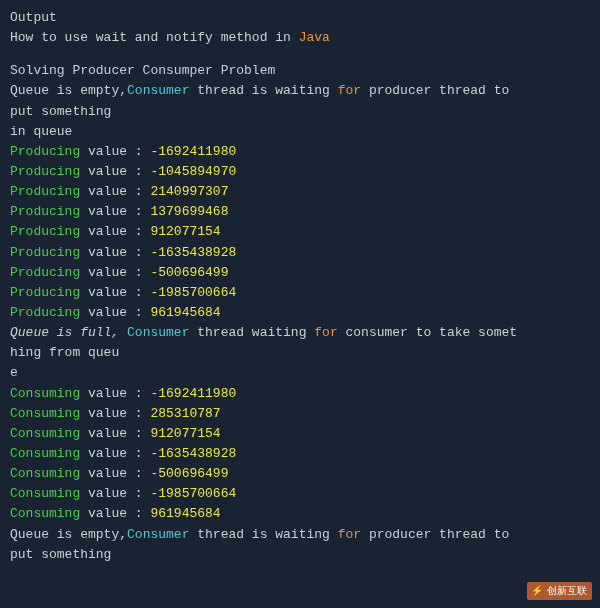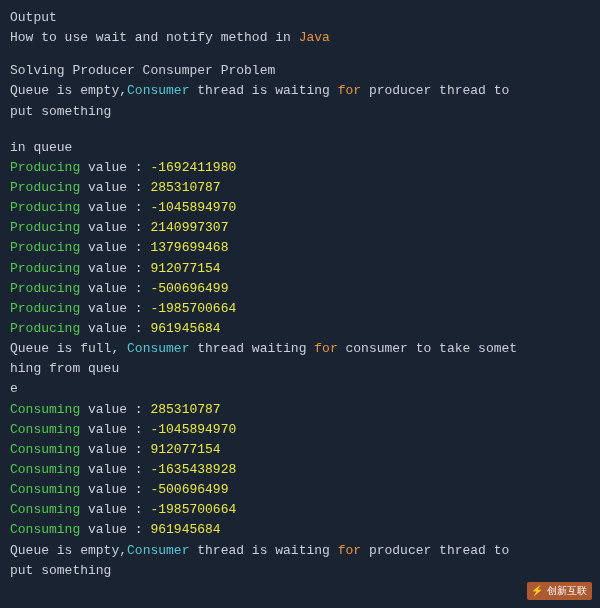--- a/index.html
+++ b/index.html
@@ -45,34 +45,34 @@
   </style>
 </head>
 <body>
 
 <div class="output-container">
   <div id="lines-container">
       <div class="line" style="color: rgb(200, 208, 216);">Output</div>
       <div class="line"><span style="color: rgb(200, 208, 216);">How to use wait and notify method in </span><span style="color: rgb(232, 148, 60);">Java</span></div>
       <div class="line" style="color: rgb(200, 208, 216); margin-top: 13px;">Solving Producer Consumper Problem</div>
       <div class="line"><span style="color: rgb(200, 208, 216);">Queue is empty,</span><span style="color: rgb(78, 201, 212);">Consumer</span><span style="color: rgb(200, 208, 216);"> thread is waiting </span><span style="color: rgb(232, 148, 60);">for</span><span style="color: rgb(200, 208, 216);"> producer thread to put something</span></div>
-      <div class="line" style="color: rgb(200, 208, 216); margin-top: 16px;">in queue</div>
+      <div class="line" style="color: rgb(200, 208, 216);">in queue</div>
       <div class="line"><span style="color: rgb(78, 201, 78);">Producing</span><span style="color: rgb(200, 208, 216);"> value : </span><span style="color: rgb(232, 232, 64);">-1692411980</span></div>
-      <div class="line"><span style="color: rgb(78, 201, 78);">Producing</span><span style="color: rgb(200, 208, 216);"> value : </span><span style="color: rgb(232, 232, 64);">285310787</span></div>
       <div class="line"><span style="color: rgb(78, 201, 78);">Producing</span><span style="color: rgb(200, 208, 216);"> value : </span><span style="color: rgb(232, 232, 64);">-1045894970</span></div>
       <div class="line"><span style="color: rgb(78, 201, 78);">Producing</span><span style="color: rgb(200, 208, 216);"> value : </span><span style="color: rgb(232, 232, 64);">2140997307</span></div>
       <div class="line"><span style="color: rgb(78, 201, 78);">Producing</span><span style="color: rgb(200, 208, 216);"> value : </span><span style="color: rgb(232, 232, 64);">1379699468</span></div>
       <div class="line"><span style="color: rgb(78, 201, 78);">Producing</span><span style="color: rgb(200, 208, 216);"> value : </span><span style="color: rgb(232, 232, 64);">912077154</span></div>
+      <div class="line"><span style="color: rgb(78, 201, 78);">Producing</span><span style="color: rgb(200, 208, 216);"> value : </span><span style="color: rgb(232, 232, 64);">-1635438928</span></div>
       <div class="line"><span style="color: rgb(78, 201, 78);">Producing</span><span style="color: rgb(200, 208, 216);"> value : </span><span style="color: rgb(232, 232, 64);">-500696499</span></div>
       <div class="line"><span style="color: rgb(78, 201, 78);">Producing</span><span style="color: rgb(200, 208, 216);"> value : </span><span style="color: rgb(232, 232, 64);">-1985700664</span></div>
       <div class="line"><span style="color: rgb(78, 201, 78);">Producing</span><span style="color: rgb(200, 208, 216);"> value : </span><span style="color: rgb(232, 232, 64);">961945684</span></div>
-      <div class="line"><span style="color: rgb(200, 208, 216);">Queue is full, </span><span style="color: rgb(78, 201, 212);">Consumer</span><span style="color: rgb(200, 208, 216);"> thread waiting </span><span style="color: rgb(232, 148, 60);">for</span><span style="color: rgb(200, 208, 216);"> consumer to take something from queu</span></div>
+      <div class="line"><span style="color: rgb(200, 208, 216); font-style: italic;">Queue is full, </span><span style="color: rgb(78, 201, 212);">Consumer</span><span style="color: rgb(200, 208, 216);"> thread waiting </span><span style="color: rgb(232, 148, 60);">for</span><span style="color: rgb(200, 208, 216);"> consumer to take something from queu</span></div>
       <div class="line" style="color: rgb(200, 208, 216);">e</div>
+      <div class="line"><span style="color: rgb(78, 201, 78);">Consuming</span><span style="color: rgb(200, 208, 216);"> value : </span><span style="color: rgb(232, 232, 64);">-1692411980</span></div>
       <div class="line"><span style="color: rgb(78, 201, 78);">Consuming</span><span style="color: rgb(200, 208, 216);"> value : </span><span style="color: rgb(232, 232, 64);">285310787</span></div>
-      <div class="line"><span style="color: rgb(78, 201, 78);">Consuming</span><span style="color: rgb(200, 208, 216);"> value : </span><span style="color: rgb(232, 232, 64);">-1045894970</span></div>
       <div class="line"><span style="color: rgb(78, 201, 78);">Consuming</span><span style="color: rgb(200, 208, 216);"> value : </span><span style="color: rgb(232, 232, 64);">912077154</span></div>
       <div class="line"><span style="color: rgb(78, 201, 78);">Consuming</span><span style="color: rgb(200, 208, 216);"> value : </span><span style="color: rgb(232, 232, 64);">-1635438928</span></div>
       <div class="line"><span style="color: rgb(78, 201, 78);">Consuming</span><span style="color: rgb(200, 208, 216);"> value : </span><span style="color: rgb(232, 232, 64);">-500696499</span></div>
       <div class="line"><span style="color: rgb(78, 201, 78);">Consuming</span><span style="color: rgb(200, 208, 216);"> value : </span><span style="color: rgb(232, 232, 64);">-1985700664</span></div>
       <div class="line"><span style="color: rgb(78, 201, 78);">Consuming</span><span style="color: rgb(200, 208, 216);"> value : </span><span style="color: rgb(232, 232, 64);">961945684</span></div>
       <div class="line"><span style="color: rgb(200, 208, 216);">Queue is empty,</span><span style="color: rgb(78, 201, 212);">Consumer</span><span style="color: rgb(200, 208, 216);"> thread is waiting </span><span style="color: rgb(232, 148, 60);">for</span><span style="color: rgb(200, 208, 216);"> producer thread to put something</span></div>
     </div>
 </div>
 
 <div class="watermark">

